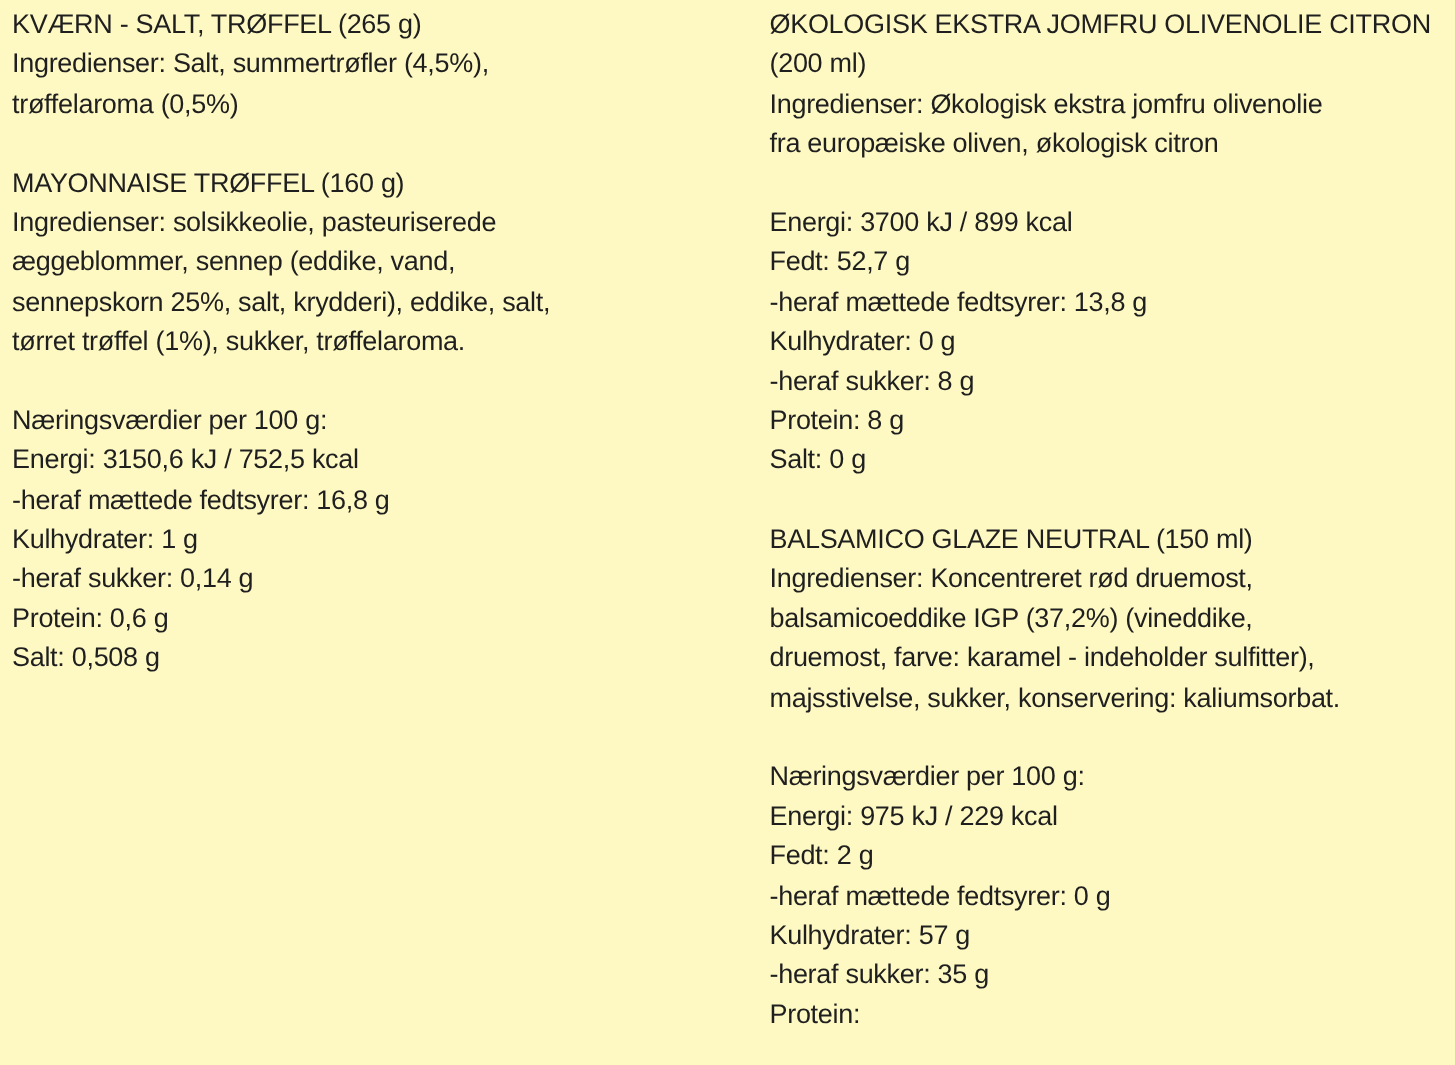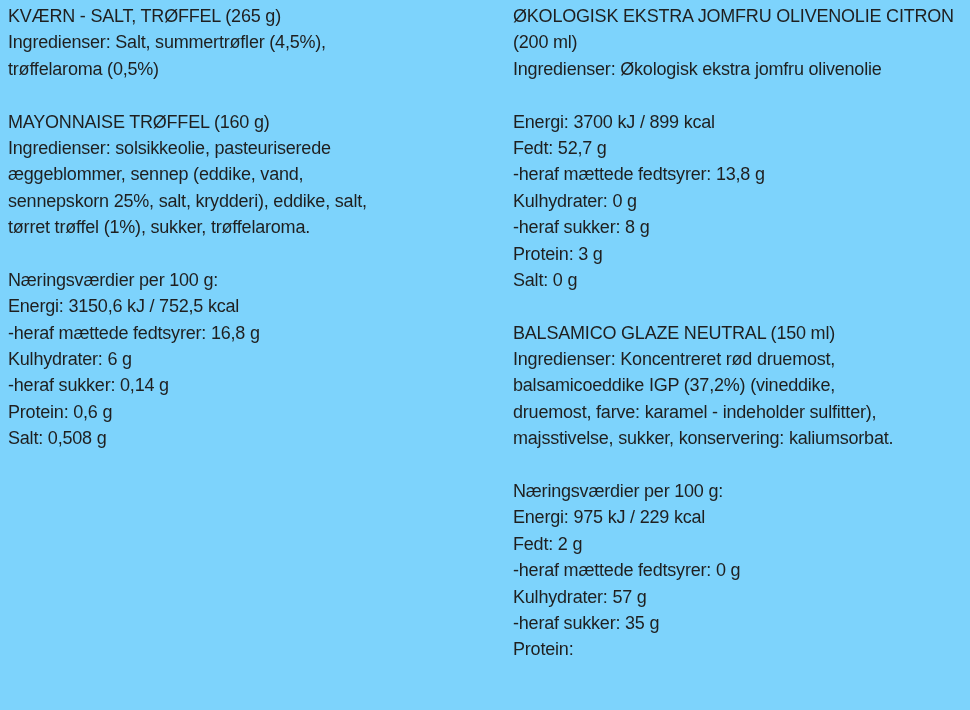--- a/index.html
+++ b/index.html
@@ -11,21 +11,21 @@
     height: 710px;
     background: #ffffff;
     overflow: hidden;
     position: relative;
     font-family: "Liberation Sans", "DejaVu Sans", sans-serif;
     color: #1f1f1f;
   }
   .doc {
     position: absolute;
     inset: 0;
-    background: #7dd3fc;
+    background: #fef9c3;
   }
   .column {
     position: absolute;
     top: 3px;
     font-size: 18px;
     line-height: 26.4px;
     letter-spacing: -0.2px;
   }
   .column.left {
     left: 8px;
@@ -64,43 +64,44 @@
       <div class="line">Ingredienser: solsikkeolie, pasteuriserede</div>
       <div class="line">æggeblommer, sennep (eddike, vand,</div>
       <div class="line">sennepskorn 25%, salt, krydderi), eddike, salt,</div>
       <div class="line">tørret trøffel (1%), sukker, trøffelaroma.</div>
     </div>
 
     <div class="section">
       <div class="line">Næringsværdier per 100 g:</div>
       <div class="line">Energi: 3150,6 kJ / 752,5 kcal</div>
       <div class="line">-heraf mættede fedtsyrer: 16,8 g</div>
-      <div class="line">Kulhydrater: 6 g</div>
+      <div class="line">Kulhydrater: 1 g</div>
       <div class="line">-heraf sukker: 0,14 g</div>
       <div class="line">Protein: 0,6 g</div>
       <div class="line">Salt: 0,508 g</div>
     </div>
 
   </div>
 
   <div class="column right">
 
     <div class="section">
       <div class="line">ØKOLOGISK EKSTRA JOMFRU OLIVENOLIE CITRON</div>
       <div class="line">(200 ml)</div>
       <div class="line">Ingredienser: Økologisk ekstra jomfru olivenolie</div>
+      <div class="line">fra europæiske oliven, økologisk citron</div>
     </div>
 
     <div class="section">
       <div class="line">Energi: 3700 kJ / 899 kcal</div>
       <div class="line">Fedt: 52,7 g</div>
       <div class="line">-heraf mættede fedtsyrer: 13,8 g</div>
       <div class="line">Kulhydrater: 0 g</div>
       <div class="line">-heraf sukker: 8 g</div>
-      <div class="line">Protein: 3 g</div>
+      <div class="line">Protein: 8 g</div>
       <div class="line">Salt: 0 g</div>
     </div>
 
     <div class="section">
       <div class="line">BALSAMICO GLAZE NEUTRAL (150 ml)</div>
       <div class="line">Ingredienser: Koncentreret rød druemost,</div>
       <div class="line">balsamicoeddike IGP (37,2%) (vineddike,</div>
       <div class="line">druemost, farve: karamel - indeholder sulfitter),</div>
       <div class="line">majsstivelse, sukker, konservering: kaliumsorbat.</div>
     </div>

